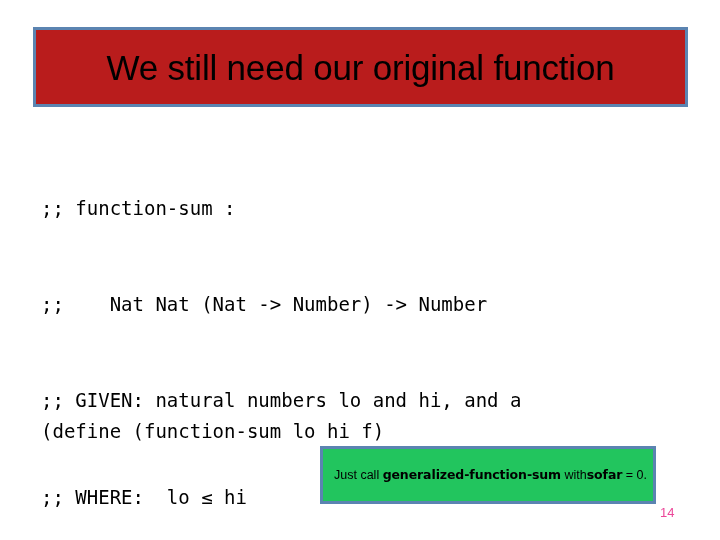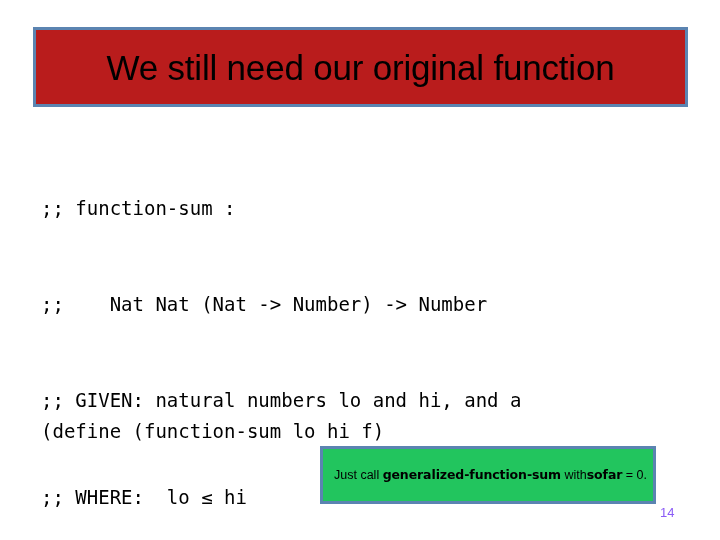--- a/index.html
+++ b/index.html
@@ -103,21 +103,21 @@
     letter-spacing: -0.1px;
   }
 
   
   #page-number {
     position: absolute;
     left: 660px;
     top: 505px;
     font-family: "Liberation Sans", sans-serif;
     font-size: 13px;
-    color: #8b5cf6;
+    color: #ec4899;
   }
 </style>
 </head>
 <body>
 
 <div id="slide">
 
   <div id="title-box">
     <div id="title-text">We still need our original function</div>
   </div>

